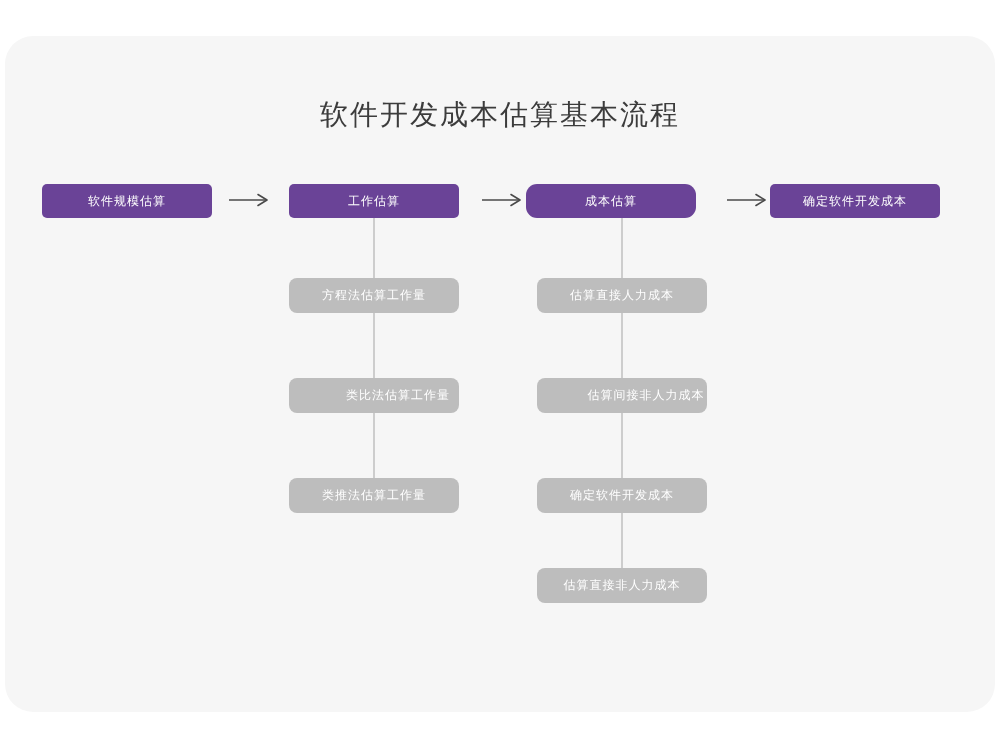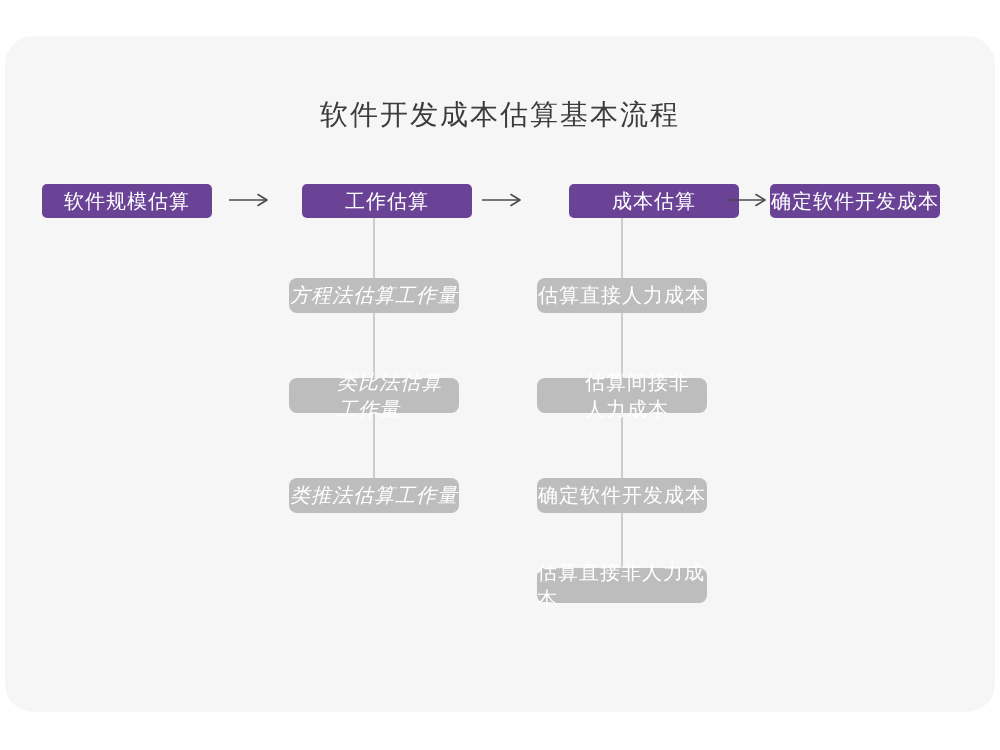--- a/index.html
+++ b/index.html
@@ -36,21 +36,21 @@
     color: #3c3c3c;
     font-weight: 500;
   }
   .node {
     position: absolute;
     width: 170px;
     height: 34px;
     display: flex;
     align-items: center;
     justify-content: center;
-    font-size: 20px;
+    font-size: 12px;
     letter-spacing: 1px;
     box-sizing: border-box;
   }
   .node.purple {
     background: #6a4397;
     color: #ffffff;
     border-radius: 5px;
     top: 184px;
   }
   .node.gray {
@@ -66,29 +66,29 @@
     width: 42px;
     height: 16px;
   }
   .connector {
     position: absolute;
     width: 2px;
     background: #cdcdcd;
     z-index: 1;
   }
   #step1 { left: 42px; }
-  #step2 { left: 302px; }
-  #step3 { left: 569px; }
+  #step2 { left: 289px; }
+  #step3 { left: 526px; border-radius: 11px; }
   #step4 { left: 770px; text-align: center; }
   #arrow1 { left: 228px; }
   #arrow2 { left: 481px; }
   #arrow3 { left: 726px; }
   #connector-work { left: 373px; top: 218px; height: 278px; }
   #connector-cost { left: 621px; top: 218px; height: 378px; }
-  .col-work { left: 289px; font-style: italic; }
+  .col-work { left: 289px; }
   .col-cost { left: 537px; }
   .sub-row-0 { top: 278px; }
   .sub-row-1 { top: 378px; padding-left: 48px; }
   .sub-row-2 { top: 478px; }
   .sub-row-3 { top: 568px; }
 </style>
 </head>
 <body>
 
 <div class="canvas">

